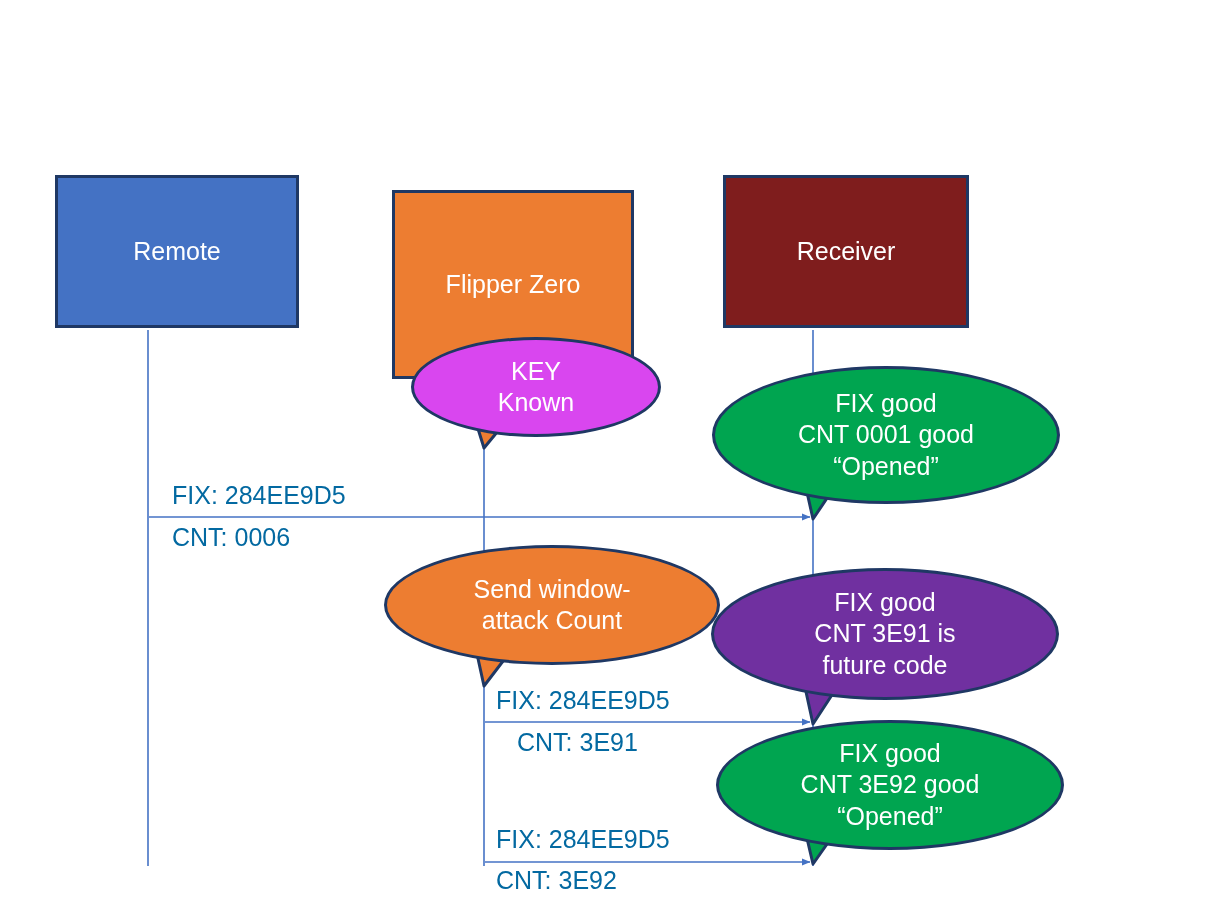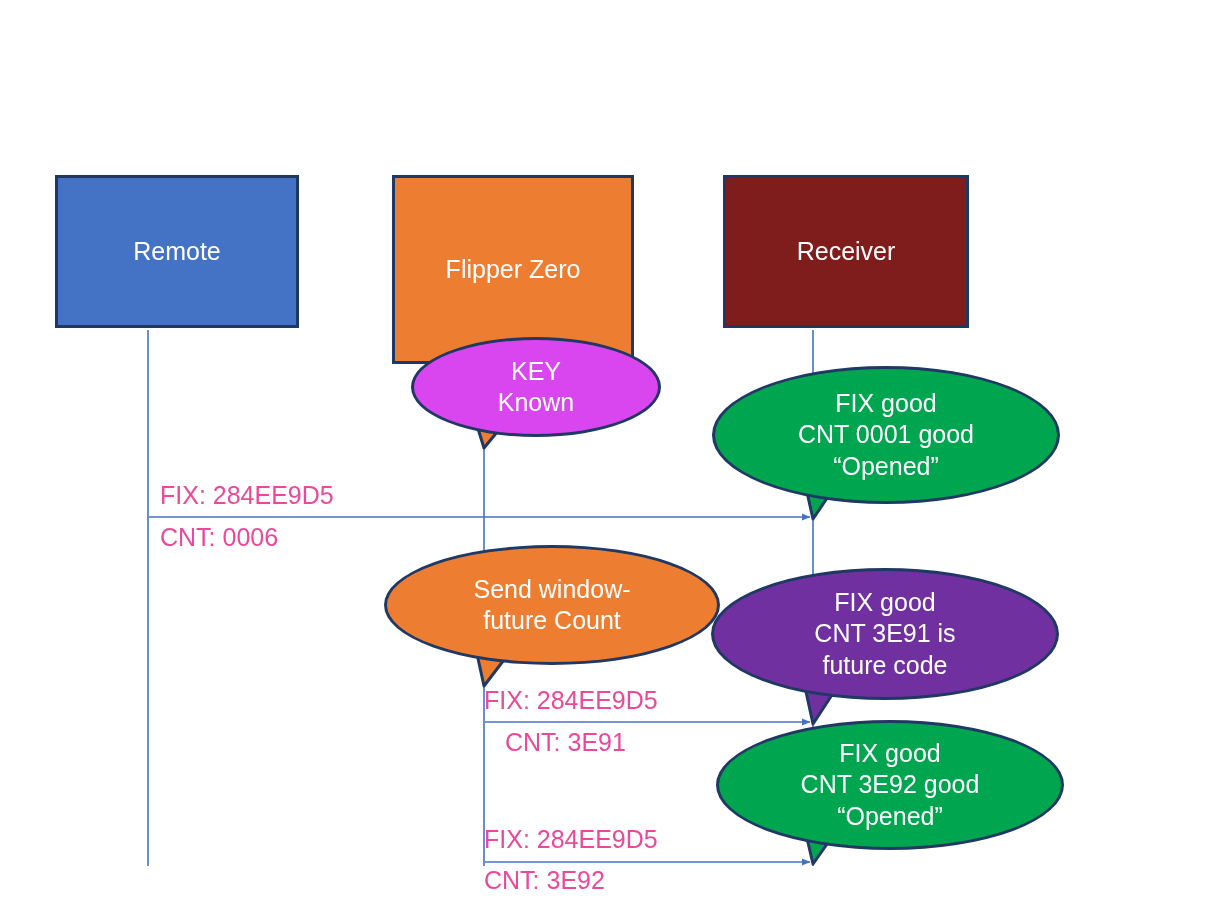--- a/index.html
+++ b/index.html
@@ -71,24 +71,25 @@
   }
   .callout .ctext {
     position: relative;
     z-index: 2;
     padding: 0 10px;
   }
   
   .msg-label {
     position: absolute;
     font-size: 25px;
-    color: #ec4899;
+    color: #0369a1;
     white-space: nowrap;
     font-family: "Liberation Sans", sans-serif;
     z-index: 3;
+    margin-left: 12px;
   }
 </style>
 </head>
 <body>
 
 <div id="slide">
 
 
   <svg class="layer" viewBox="0 0 1216 898">
     <defs>
@@ -109,42 +110,42 @@
     <polygon points="798,452 858,452 813,519" fill="#00A550" stroke="#1F3864" stroke-width="3" stroke-linejoin="round"></polygon>
     <polygon points="470,622 533,622 484,686" fill="#ED7D31" stroke="#1F3864" stroke-width="3" stroke-linejoin="round"></polygon>
     <polygon points="798,655 858,655 813,724" fill="#7030A0" stroke="#1F3864" stroke-width="3" stroke-linejoin="round"></polygon>
     <polygon points="798,800 858,800 813,864" fill="#00A550" stroke="#1F3864" stroke-width="3" stroke-linejoin="round"></polygon>
   </svg>
 
   <div class="actor-box" style="left:26px; top:175px; width:244px; height:153px; background:#4472C4;">
     <span class="actor-label">Remote</span>
   </div>
 
-  <div class="actor-box" style="left:363px; top:175px; width:242px; height:189px; background:#ED7D31;">
+  <div class="actor-box" style="left:363px; top:190px; width:242px; height:189px; background:#ED7D31;">
     <span class="actor-label">Flipper Zero</span>
   </div>
 
   <div class="actor-box" style="left:694px; top:175px; width:246px; height:153px; background:#7f1d1d;">
     <span class="actor-label">Receiver</span>
   </div>
 
   <div class="callout" style="left:411px; top:337px; width:250px; height:100px; background:#d946ef;">
     <span class="ctext" style="white-space:pre-line;">KEY
 Known</span>
   </div>
 
   <div class="callout" style="left:712px; top:366px; width:348px; height:138px; background:#00A550;">
     <span class="ctext" style="white-space:pre-line;">FIX good
 CNT 0001 good
 “Opened”</span>
   </div>
 
   <div class="callout" style="left:384px; top:545px; width:336px; height:120px; background:#ED7D31;">
     <span class="ctext" style="white-space:pre-line;">Send window-
-future Count</span>
+attack Count</span>
   </div>
 
   <div class="callout" style="left:711px; top:568px; width:348px; height:132px; background:#7030A0;">
     <span class="ctext" style="white-space:pre-line;">FIX good
 CNT 3E91 is
 future code</span>
   </div>
 
   <div class="callout" style="left:716px; top:720px; width:348px; height:130px; background:#00A550;">
     <span class="ctext" style="white-space:pre-line;">FIX good

